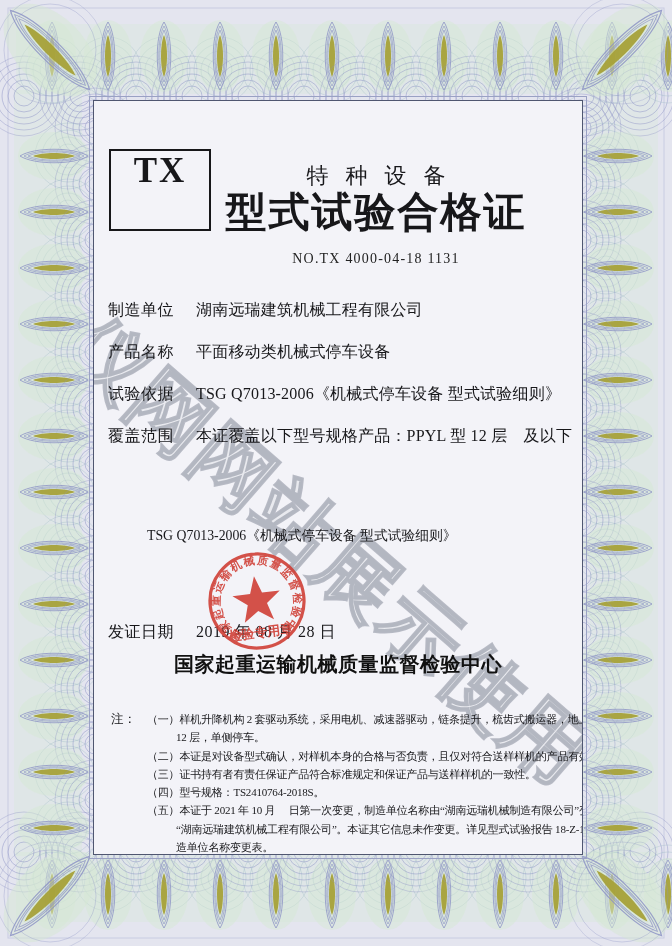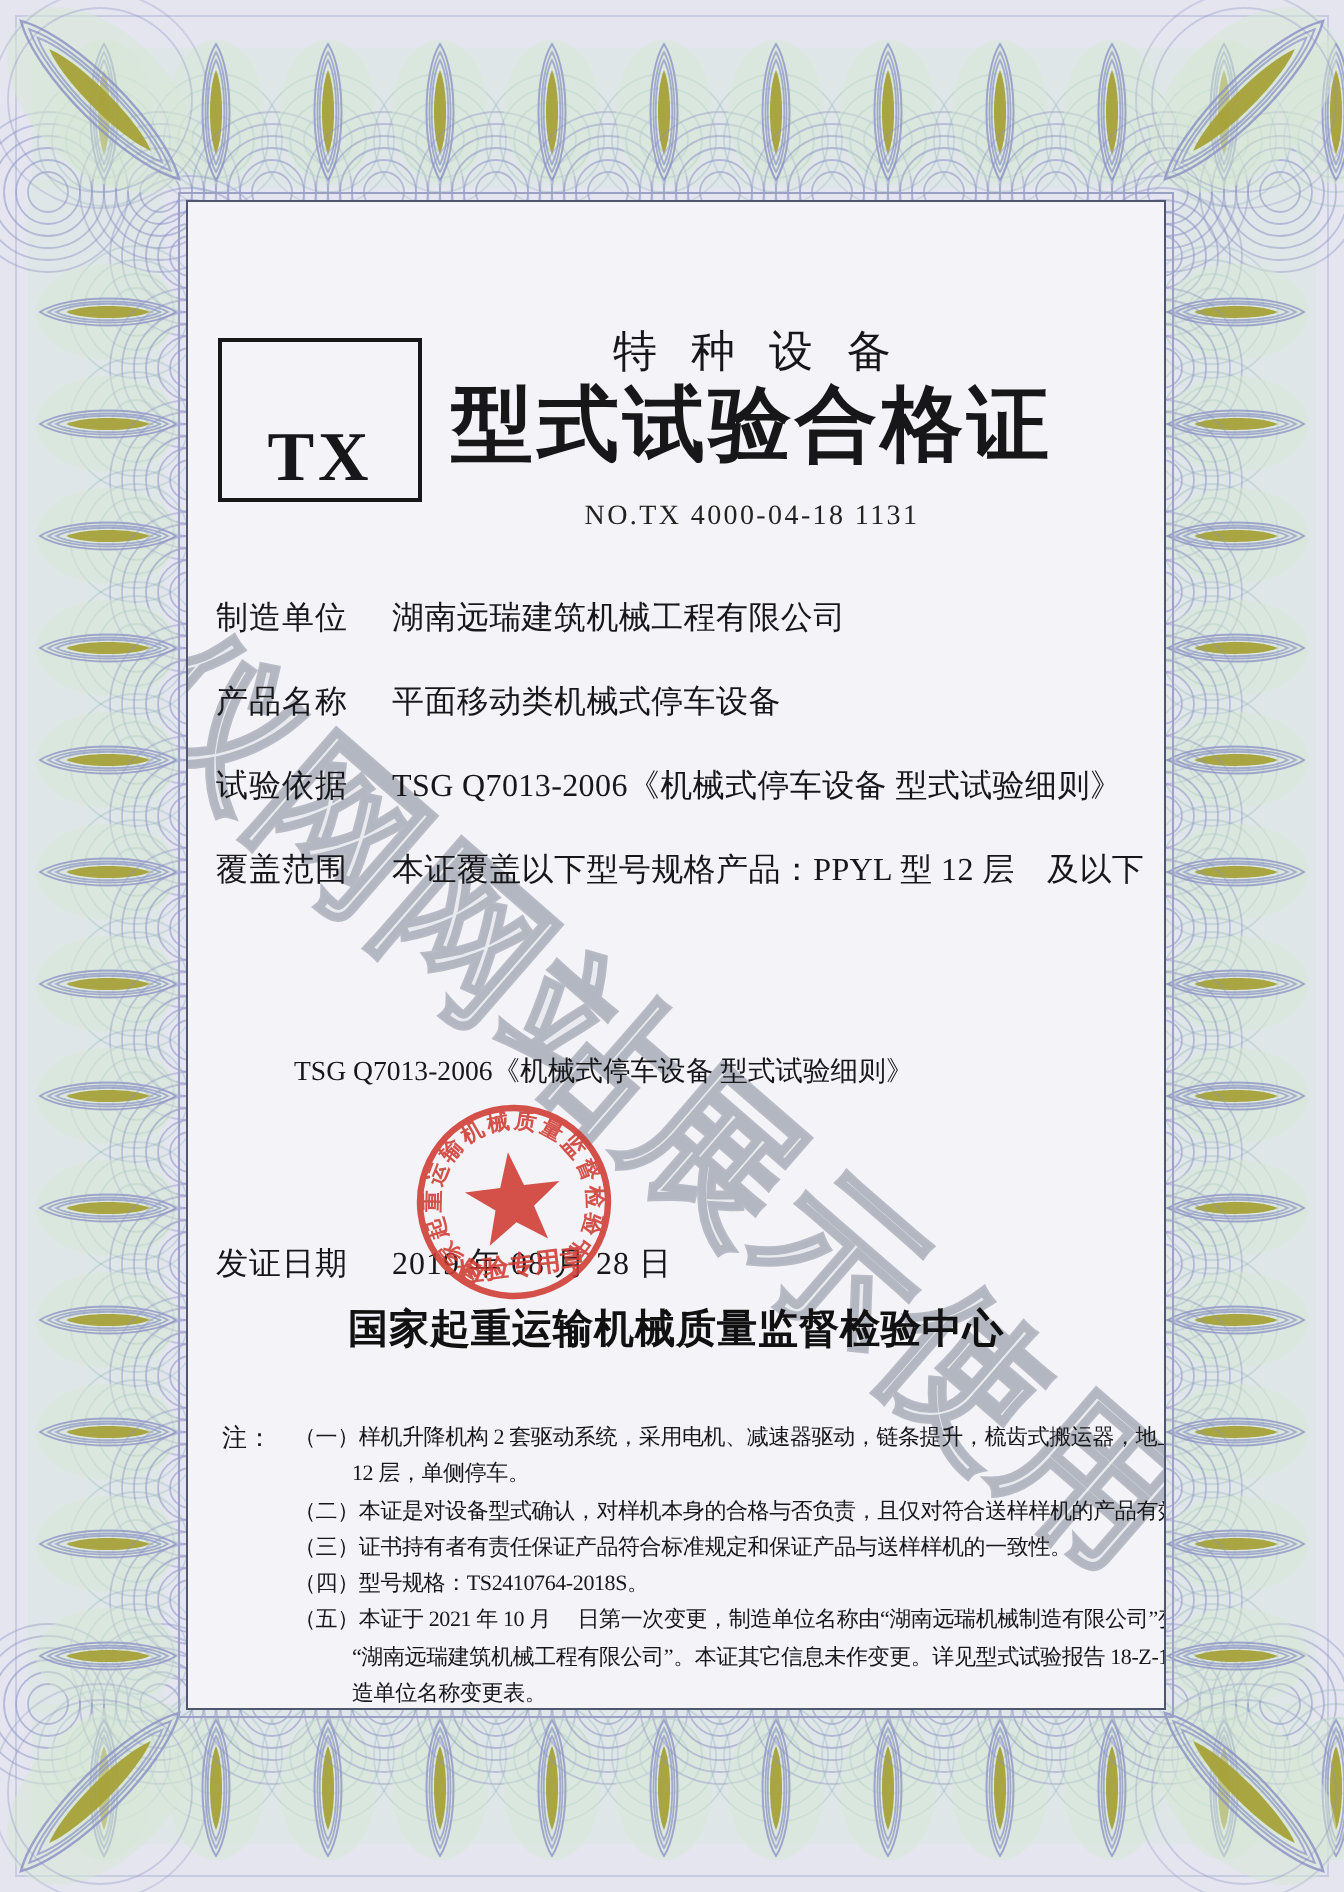--- a/index.html
+++ b/index.html
@@ -27,22 +27,22 @@
     position:absolute;left:18px;top:192px;z-index:2;
     font-size:80px;font-weight:bold;letter-spacing:3px;white-space:nowrap;
     transform:rotate(41deg);transform-origin:0 0;
     color:rgba(150,155,170,0.10);
     -webkit-text-stroke:2px rgba(135,140,155,0.55);
     pointer-events:none;
   }
 
   
   .txbox{
-    position:absolute;left:15px;top:68px;width:102px;height:82px;
-    border:2px solid #17171a;display:flex;align-items:flex-end;justify-content:center;
+    position:absolute;left:15px;top:48px;width:102px;height:82px;
+    border:2px solid #17171a;display:flex;align-items:flex-start;justify-content:center;
     z-index:3;box-sizing:border-box;background:transparent;
   }
   .txbox .tx{font-size:35px;font-weight:bold;color:#17171a;letter-spacing:2px;}
   .head{position:absolute;left:96px;right:20px;top:62px;text-align:center;z-index:3;color:#17171a;}
   .cat{font-size:22px;letter-spacing:17px;padding-left:17px;line-height:26px;}
   .ttl{font-size:41px;font-weight:bold;letter-spacing:2px;line-height:46px;margin-top:0;}
   .no{font-size:14px;letter-spacing:1.2px;margin-top:16px;color:#222;}
 
   
   .fields{position:absolute;left:14px;right:10px;top:198px;z-index:3;color:#17171a;}

